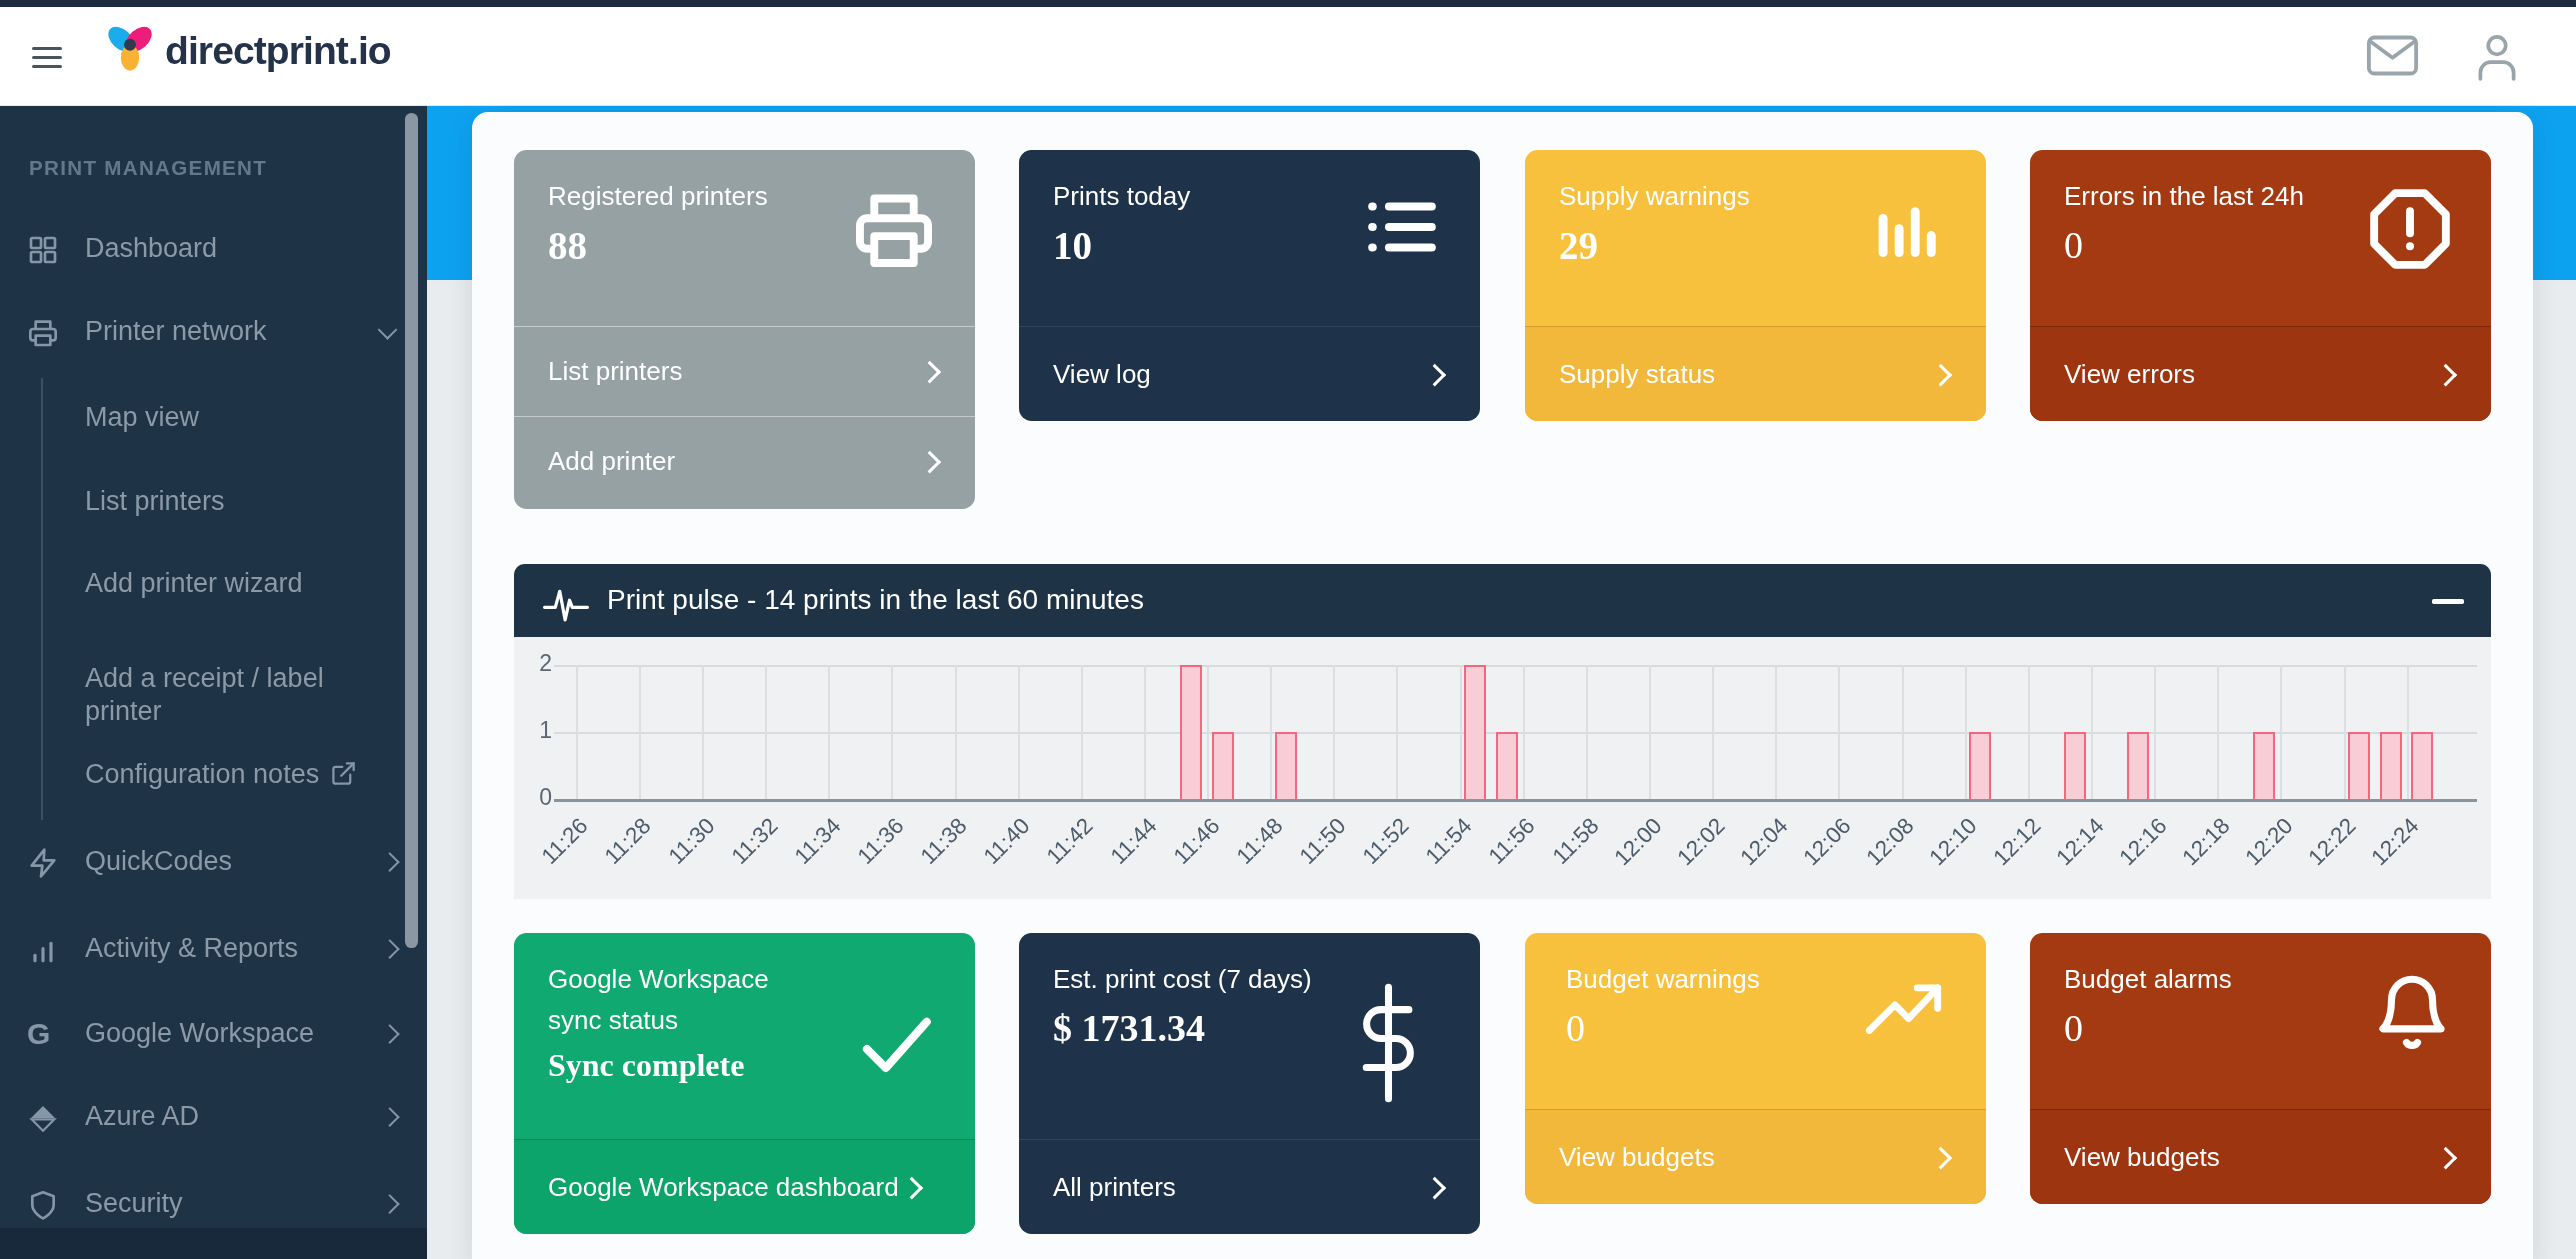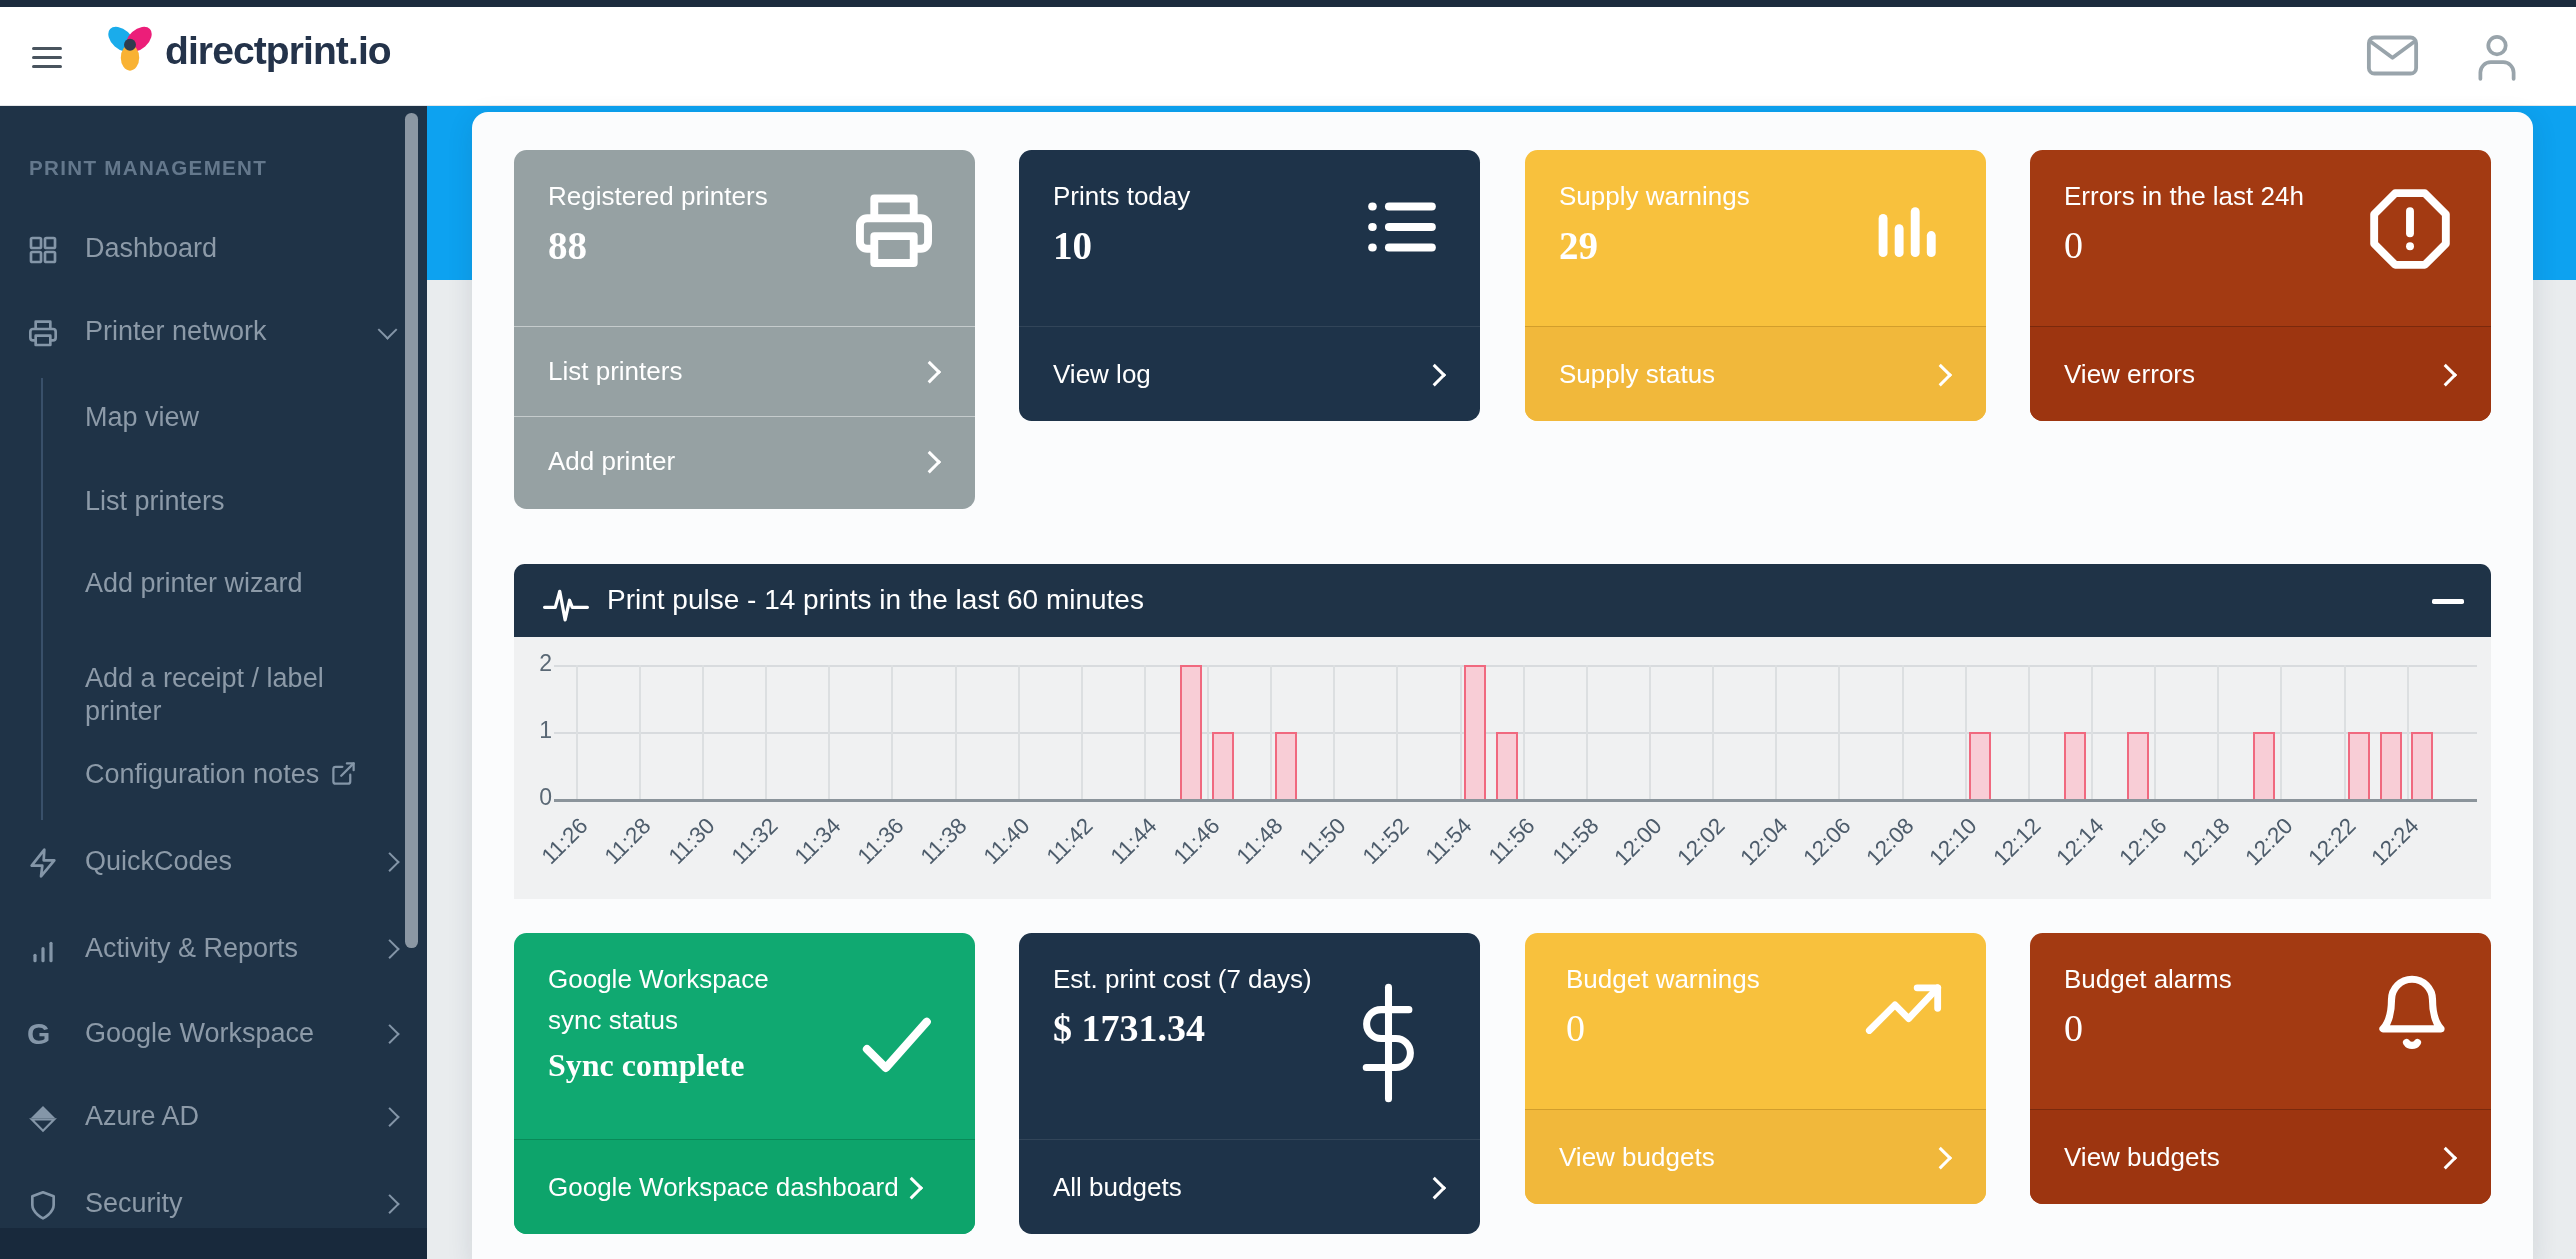--- a/index.html
+++ b/index.html
@@ -403,21 +403,21 @@
       <div class="label" style="width:295px;">Est. print cost (7 days)</div>
       <div class="value" style="font-size:38px;">$ 1731.34</div>
       <span class="corner-icon" style="top:43px;right:47px;">
         <svg width="89" height="134" viewBox="0 0 24 34" fill="none" stroke="#fff" stroke-width="1.9" stroke-linecap="round">
           <line x1="12" y1="2" x2="12" y2="32"></line>
           <path d="M17.5 8 H10 a3.9 3.9 0 0 0 0 7.8 h4 a3.9 3.9 0 0 1 0 7.8 H6"></path>
         </svg>
       </span>
     </div>
     <div class="action">
-      <span>All budgets</span>
+      <span>All printers</span>
       <span class="chev"></span>
     </div>
   </div>
 
   <div class="card c-yellow" style="left:1053px;top:821px;height:271px;">
     <div class="main" style="height:176px;padding-left:41px;">
       <div class="label">Budget warnings</div>
       <div class="value thin">0</div>
       <span class="corner-icon">
         <svg width="89" height="82" viewBox="0 0 24 24" fill="none" stroke="#fff" stroke-width="2" stroke-linecap="round" stroke-linejoin="round">

